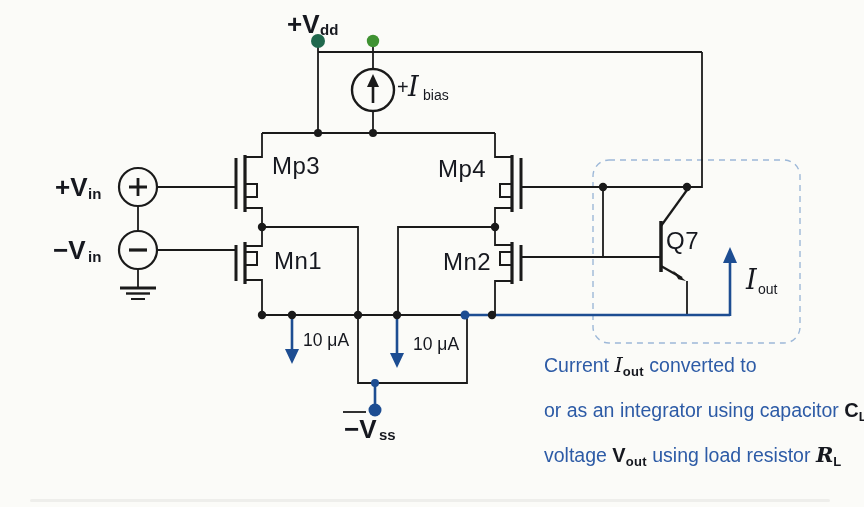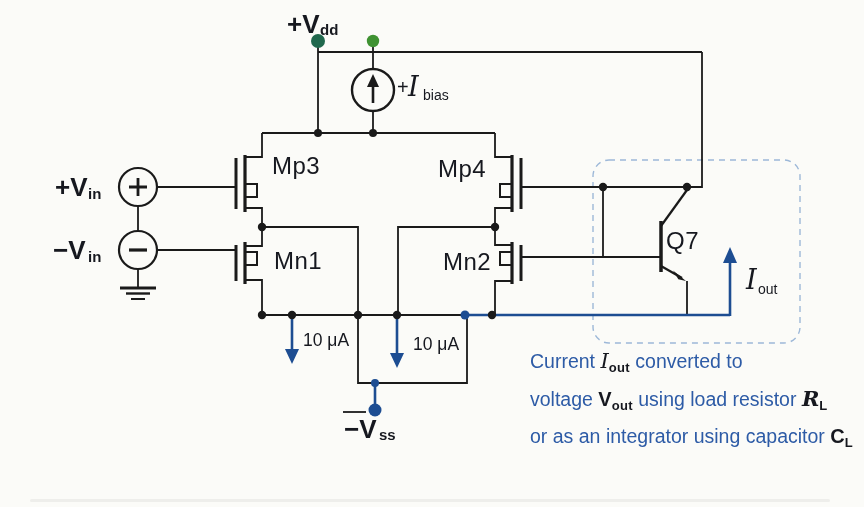--- a/index.html
+++ b/index.html
@@ -8,22 +8,22 @@
   svg{position:absolute;left:0;top:0;}
   svg text{font-family:"Liberation Sans",sans-serif;fill:#16181f;}
   .lbl{font-size:24px;font-weight:500;letter-spacing:.5px;}
   .vlab{font-size:26px;font-weight:600;}
   .vsub{font-size:15px;font-weight:600;}
   .amp{font-size:17.5px;font-weight:500;}
   .mathI{font-family:"DejaVu Serif",serif;font-style:italic;font-size:27px;font-weight:500;}
   .msub{font-size:14px;font-weight:500;}
   .plus{font-size:20px;font-weight:500;}
   
-  #note{position:absolute;left:530px;top:346px;width:320px;color:#2d5ba6;
-        font-size:19.5px;line-height:31px;font-weight:500;}
+  #note{position:absolute;left:544px;top:346px;width:320px;color:#2d5ba6;
+        font-size:19.5px;line-height:38px;font-weight:500;}
   #note .row{white-space:nowrap;}
   #note .mi{font-family:"DejaVu Serif",serif;font-style:italic;color:#16181f;font-size:21px;}
   #note .mv{font-weight:700;color:#16181f;font-size:20px;}
   #note .mr{font-family:"DejaVu Serif",serif;font-style:italic;font-weight:700;color:#16181f;font-size:21px;}
   #note .sb{font-size:13px;color:#16181f;vertical-align:-4px;font-weight:600;letter-spacing:.3px;}
   #botband{position:absolute;left:30px;top:499px;width:800px;height:3px;
            background:#dcdcd6;opacity:.4;border-radius:2px;}
 </style>
 </head>
 <body>
@@ -155,18 +155,18 @@
 
   <text x="344" y="438" class="vlab">−V</text>
   <text x="379" y="440" class="vsub">ss</text>
 
   <text x="746" y="289" class="mathI">I</text>
   <text x="758" y="294" class="msub">out</text>
 </svg>
 
 <div id="note">
   <div class="row"><span>Current</span>&nbsp;<span class="mi">I</span><span class="sb">out</span><span> converted to</span></div>
+  <div class="row"><span>or as an integrator using capacitor</span>&nbsp;<span class="mv">C</span><span class="sb">L</span></div>
   <div class="row"><span>voltage</span>&nbsp;<span class="mv">V</span><span class="sb">out</span><span> using load resistor</span>&nbsp;<span class="mr">R</span><span class="sb">L</span></div>
-  <div class="row"><span>or as an integrator using capacitor</span>&nbsp;<span class="mv">C</span><span class="sb">L</span></div>
 </div>
 
 <div id="botband"></div>
 </div>
 
 </body></html>

